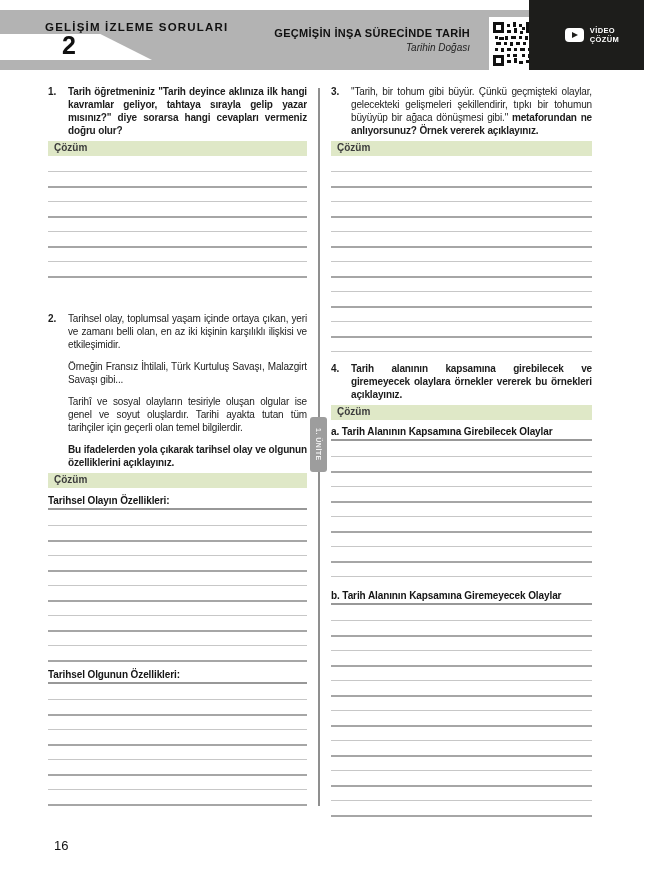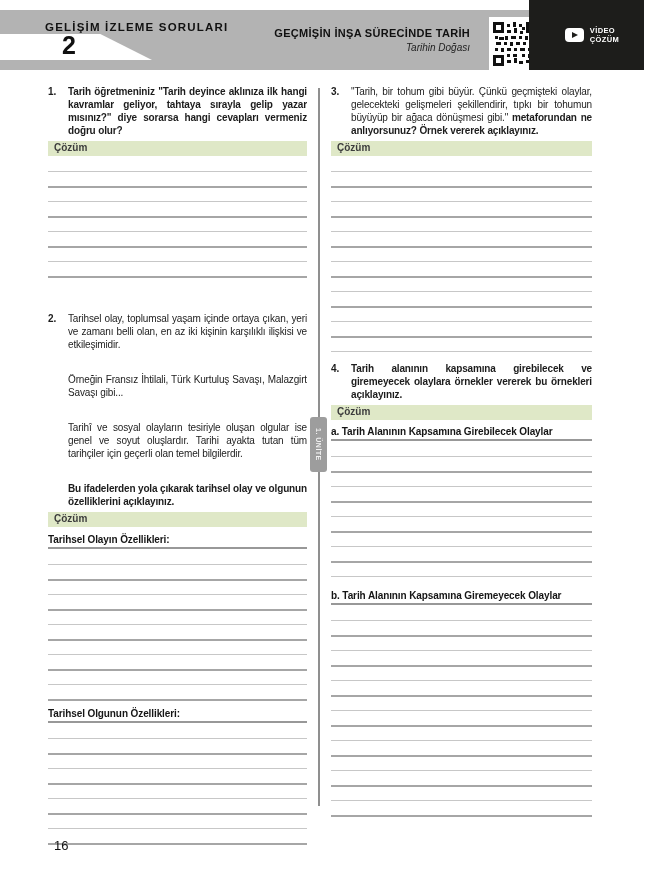--- a/index.html
+++ b/index.html
@@ -31,21 +31,21 @@
   .divider { position:absolute; left:318px; top:88px; width:2px; height:718px; background:#8f8f8f; }
   .side-tab { position:absolute; left:310px; top:417px; width:17px; height:55px; background:#9d9d9d; border-radius:3px;
               color:#f2f2f2; font-size:7px; font-weight:bold; letter-spacing:0.5px;
               writing-mode:vertical-rl; text-align:center; line-height:17px; }
 
   
   .question { display:flex; }
   .qnum { flex:0 0 20px; font-weight:bold; font-size:10px; line-height:13px; }
   .qtext { flex:1; font-size:10px; line-height:13px; text-align:justify; letter-spacing:-0.15px; }
   .bold { font-weight:bold; }
-  .para { margin-top:22px; }
+  .para { margin-top:9px; }
   .para:first-child { margin-top:0; }
 
   .solution-bar { height:15px; background:#dfe8c7; font-size:10px; font-weight:bold; color:#3c3c3c;
                   padding:1px 0 0 6px; margin-top:4px; }
 
   .lines { width:100%; margin-top:2px;
            background:repeating-linear-gradient(to bottom,
              transparent 0, transparent 13px,
              #c7c7c7 13px, #c7c7c7 14px,
              transparent 14px, transparent 28px,

